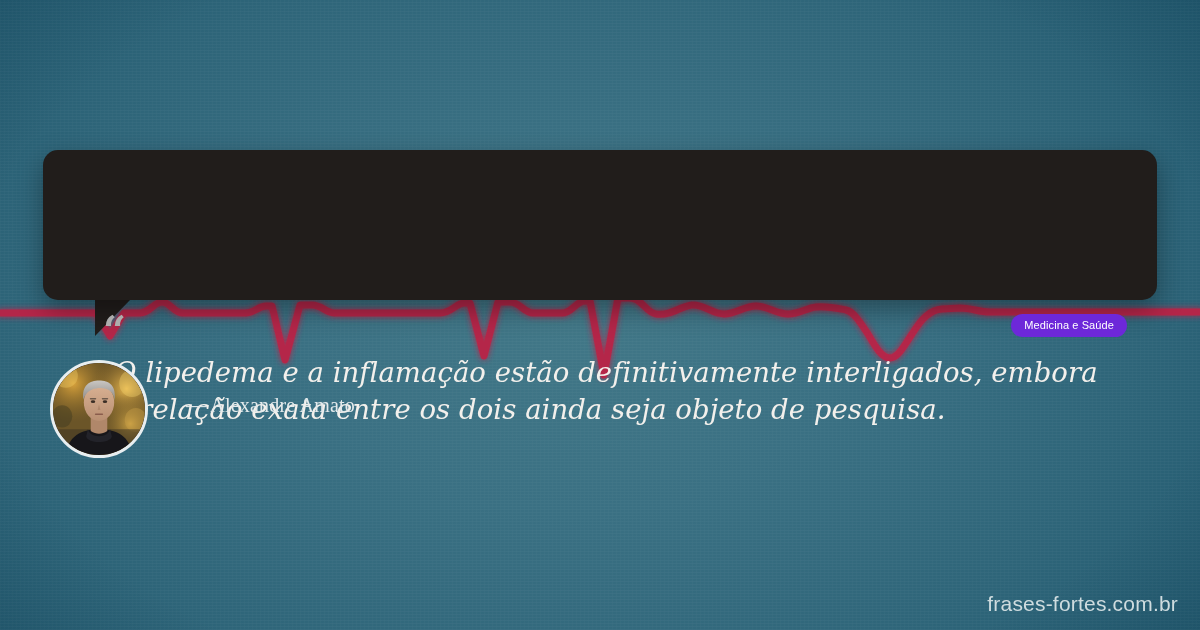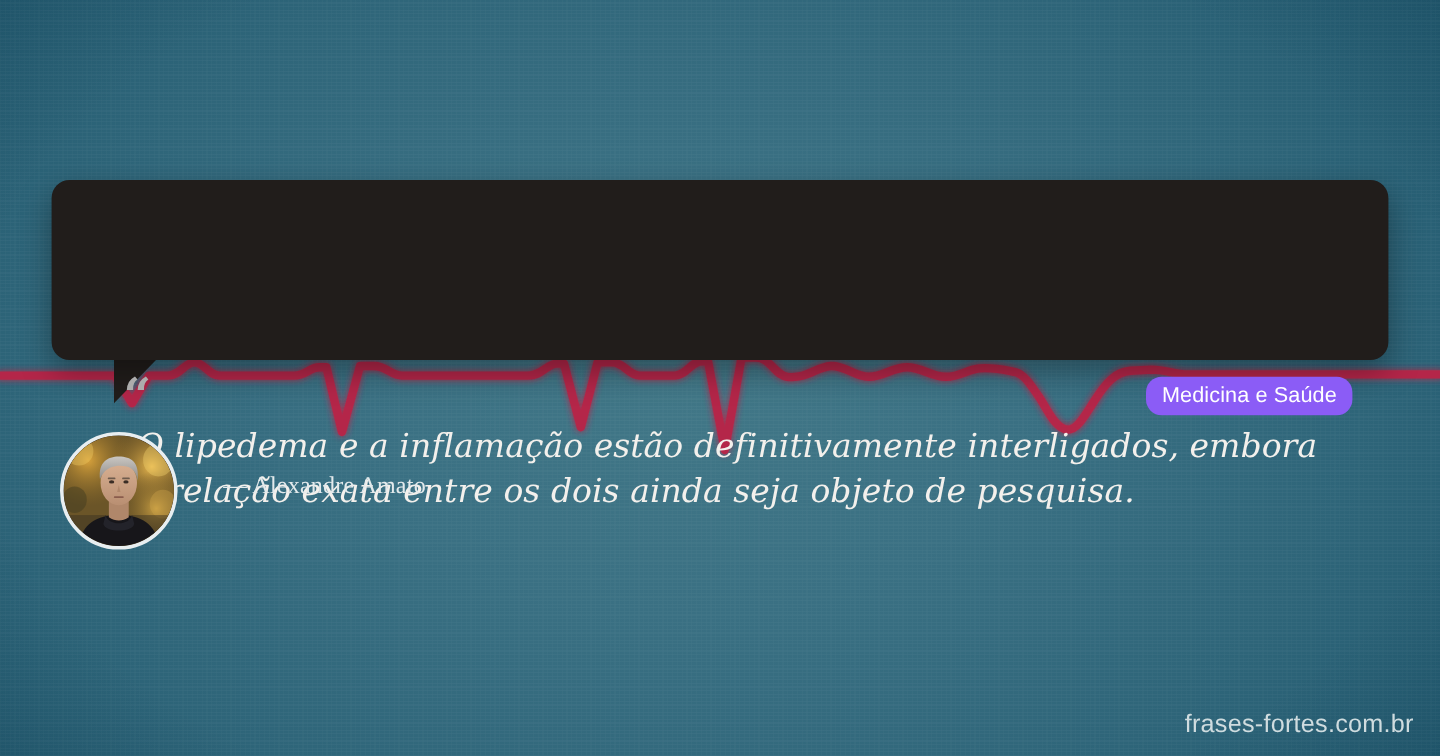--- a/index.html
+++ b/index.html
@@ -71,23 +71,23 @@
     font-family:"DejaVu Serif", "Liberation Serif", serif;
     font-style:italic;
     font-size:27.5px;
     line-height:37px;
     color:#f3f0ec;
     letter-spacing:0.05px;
   }
   .badge {
     position:absolute;
     right:30px; top:164px;
-    background:#8b5cf6;
+    background:#6d28d9;
     color:#ffffff;
-    font-size:18px;
+    font-size:11px;
     font-weight:400;
     padding:5px 13px 6px;
     border-radius:13px;
     white-space:nowrap;
     letter-spacing:0.1px;
   }
 
   
   .avatar {
     position:absolute;

